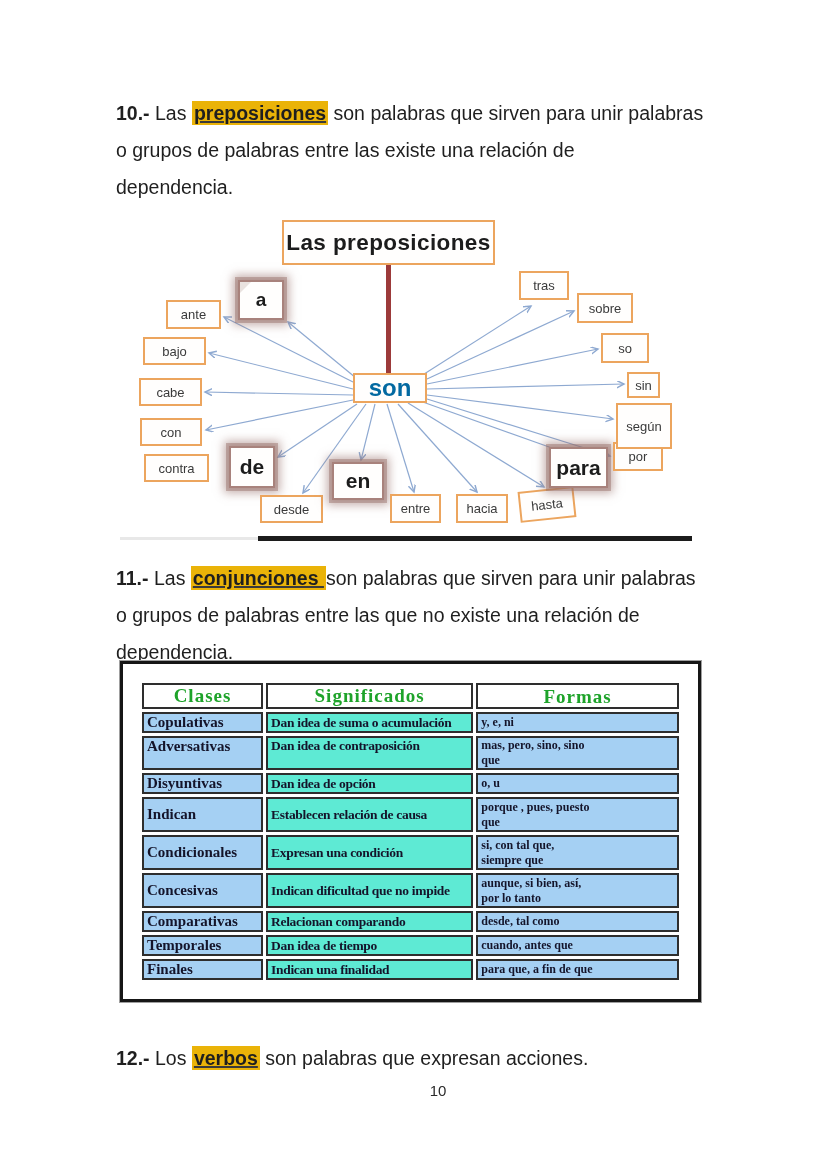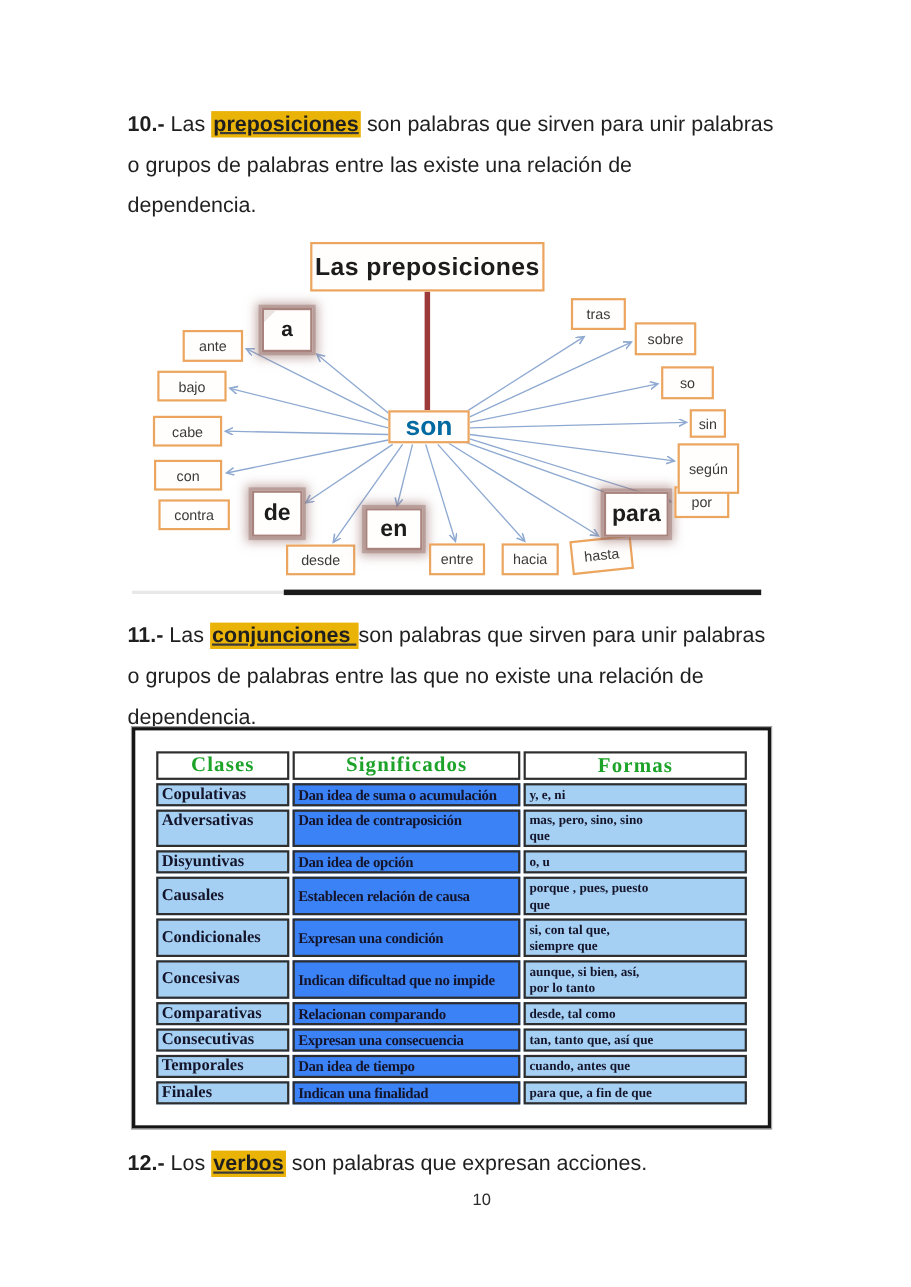--- a/index.html
+++ b/index.html
@@ -42,21 +42,21 @@
   .divider-ghost{position:absolute;left:120px;top:537px;width:138px;height:3px;background:#e8e8e8;}
   
   .table-wrap{
     position:absolute;left:120px;top:661px;width:581px;box-sizing:border-box;
     border:3px solid #161616;outline:1px solid #9f9f9f;background:#ffffff;padding:16px;
   }
   table.conj{border-collapse:separate;border-spacing:3px;width:100%;
     font-family:"Liberation Serif",serif;font-weight:700;color:#14142a;}
   table.conj td{border:2px solid #2e2e2e;box-sizing:content-box;padding:0 3px;vertical-align:middle;}
   td.c1{width:114px;background:#a5d0f3;font-size:15px;}
-  td.c2{width:210px;background:#3b82f6;font-size:13.5px;letter-spacing:-0.3px;}
+  td.c2{width:210px;background:#5eead4;font-size:13.5px;letter-spacing:-0.3px;}
   td.c3{width:211px;background:#a5d0f3;font-size:12px;line-height:15px;white-space:pre-line;}
   tr.hdr td{background:#ffffff;color:#1ea32a;text-align:center;font-size:19px;height:20px;letter-spacing:1px;}
   .rh15{height:15px;} .rh29{height:29px;} .rh31{height:31px;} .rh14{height:14px;} .rh13{height:13px;}
   
   .pagenum{position:absolute;left:0;top:1082px;width:828px;text-align:center;font-size:15px;color:#2a2a2a;margin-left:24px;}
 </style>
 </head>
 <body>
 
 <div class="page">
@@ -149,21 +149,21 @@
           <td class="c2" style="vertical-align:top">Dan idea de contraposición</td>
           <td class="c3">mas, pero, sino, sino
 que</td>
         </tr>
         <tr>
           <td class="c1 rh15">Disyuntivas</td>
           <td class="c2">Dan idea de opción</td>
           <td class="c3">o, u</td>
         </tr>
         <tr>
-          <td class="c1 rh31">Causales</td>
+          <td class="c1 rh31">Indican</td>
           <td class="c2">Establecen relación de causa</td>
           <td class="c3">porque , pues, puesto
 que</td>
         </tr>
         <tr>
           <td class="c1 rh31">Condicionales</td>
           <td class="c2">Expresan una condición</td>
           <td class="c3">si, con tal que,
 siempre que</td>
         </tr>
@@ -172,25 +172,20 @@
           <td class="c2">Indican dificultad que no impide</td>
           <td class="c3">aunque, si bien, así,
 por lo tanto</td>
         </tr>
         <tr>
           <td class="c1 rh14">Comparativas</td>
           <td class="c2">Relacionan comparando</td>
           <td class="c3">desde, tal como</td>
         </tr>
         <tr>
-          <td class="c1 rh13">Consecutivas</td>
-          <td class="c2">Expresan una consecuencia</td>
-          <td class="c3">tan, tanto que, así que</td>
-        </tr>
-        <tr>
           <td class="c1 rh13">Temporales</td>
           <td class="c2">Dan idea de tiempo</td>
           <td class="c3">cuando, antes que</td>
         </tr>
         <tr>
           <td class="c1 rh13">Finales</td>
           <td class="c2">Indican una finalidad</td>
           <td class="c3">para que, a fin de que</td>
         </tr>
       </tbody>

